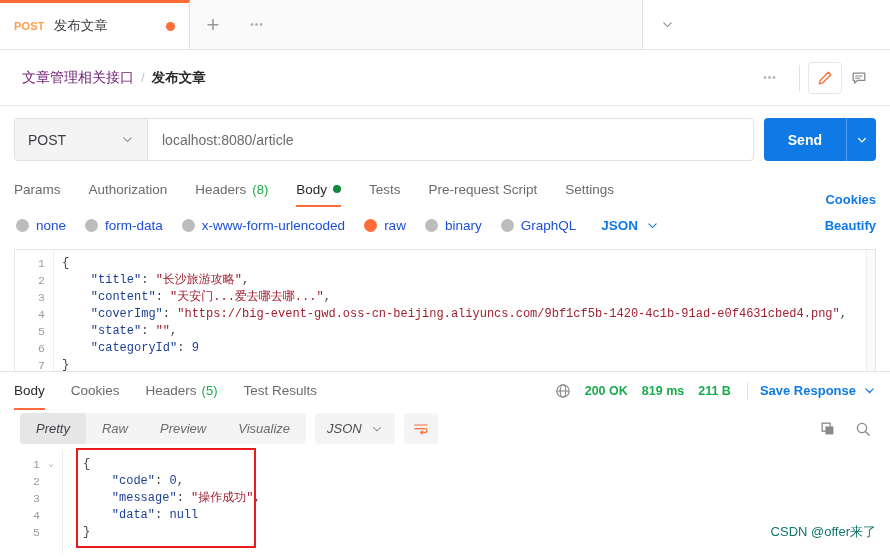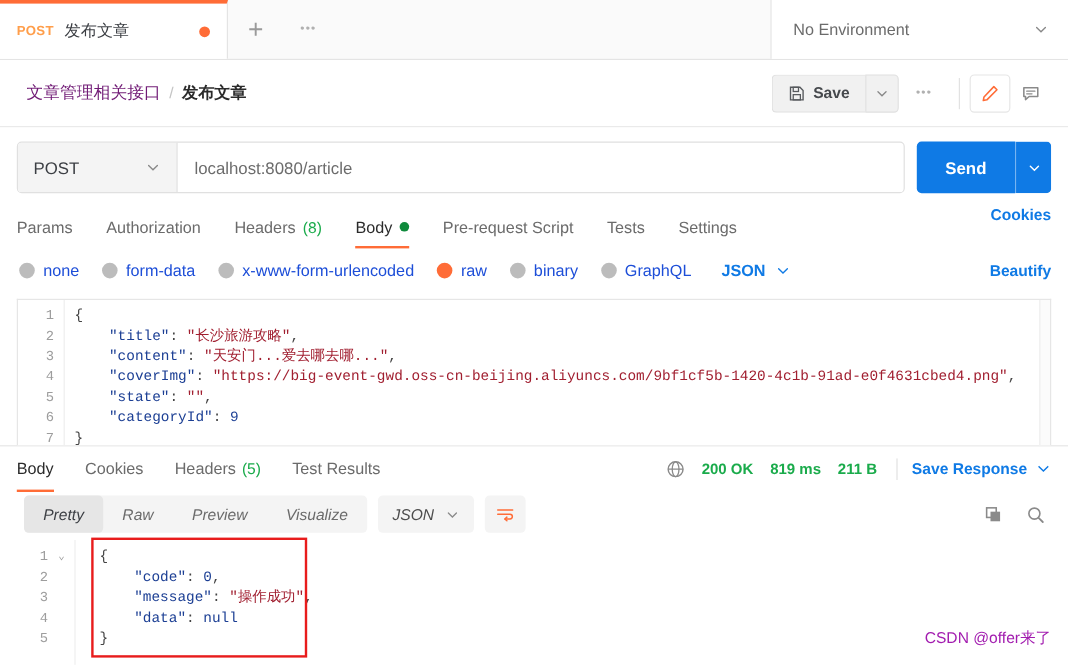--- a/index.html
+++ b/index.html
@@ -99,21 +99,21 @@
     border-radius: 4px 0 0 4px;
   }
   .btn-send-caret {
     background: #0f7ae5; color: #fff; width: 30px; display: flex;
     align-items: center; justify-content: center; border-radius: 0 4px 4px 0;
     border-left: 1px solid rgba(255,255,255,.28);
   }
 
   
   .subtabs {
-    display: flex; align-items: flex-start; padding: 0 14px; height: 36px; gap: 0;
+    display: flex; align-items: flex-end; padding: 0 14px; height: 36px; gap: 0;
   }
   .subtab {
     padding: 0 14px; height: 36px; display: flex; align-items: center; gap: 6px;
     font-size: 13.5px; color: #6b6b6b; position: relative;
   }
   .subtab:first-child { padding-left: 0; }
   .subtab.active { color: #2b2b2b; }
   .subtab.active::after {
     content: ""; position: absolute; left: 14px; right: 14px; bottom: 0;
     height: 2px; background: #ff6c37;
@@ -214,21 +214,21 @@
   .resp-code {
     flex: 1; padding: 6px 0 0 20px; font-family: "Liberation Mono", monospace;
     font-size: 12px; border-left: 1px solid #eeeeee;
   }
   .resp-code .line { height: 17px; line-height: 17px; white-space: pre; }
   .redbox {
     position: absolute; left: 62px; top: -2px; width: 180px; height: 100px;
     border: 2px solid #e81c1c; pointer-events: none;
   }
   .watermark {
-    position: absolute; right: 14px; bottom: 8px; color: #a21caf; font-size: 13px;
+    position: absolute; right: 14px; bottom: 8px; color: #0f766e; font-size: 13px;
   }
   .icon { display: inline-flex; align-items: center; justify-content: center; }
   svg { display: block; }
 </style>
 </head>
 <body>
 
 <div class="app">
 
   <div class="tabstrip">
@@ -238,53 +238,33 @@
       <span class="dot-unsaved"></span>
     </div>
     <div class="tab-plus">
       <span>+</span>
     </div>
     <div class="tab-dots">
       <span>•••</span>
     </div>
     <div class="tabstrip-spacer"></div>
     <div class="env-select">
-      <span class="env-label">No Environment</span>
       <span class="icon">
         <svg width="13" height="13" viewBox="0 0 16 16">
             <path d="M3.5 6 L8 10.5 L12.5 6" fill="none" stroke="#8a8a8a" stroke-width="1.4" stroke-linecap="round"></path>
           </svg>
       </span>
     </div>
   </div>
 
   <div class="crumbrow">
     <span class="crumb">文章管理相关接口</span>
     <span class="crumb-sep">/</span>
     <span class="crumb-cur">发布文章</span>
     <div class="crumbrow-spacer"></div>
-    <div class="save-group">
-      <div class="btn-save">
-        <span class="icon">
-          <svg width="14" height="14" viewBox="0 0 16 16">
-            <path d="M2 2h9l3 3v9H2z" fill="none" stroke="#56595d" stroke-width="1.3"></path>
-            <rect x="4.6" y="2" width="5" height="4" fill="none" stroke="#56595d" stroke-width="1.2"></rect>
-            <rect x="4.6" y="9" width="6.8" height="5" fill="none" stroke="#56595d" stroke-width="1.2"></rect>
-          </svg>
-        </span>
-        <span>Save</span>
-      </div>
-      <div class="btn-save-caret">
-        <span class="icon">
-          <svg width="12" height="12" viewBox="0 0 16 16">
-              <path d="M3.5 6 L8 10.5 L12.5 6" fill="none" stroke="#8a8a8a" stroke-width="1.5" stroke-linecap="round"></path>
-            </svg>
-        </span>
-      </div>
-    </div>
     <div class="crumb-dots">
       <span>•••</span>
     </div>
     <div class="vdiv"></div>
     <div class="icon-sq active">
       <span class="icon">
         <svg width="16" height="16" viewBox="0 0 16 16">
           <path d="M11.2 2.2 L13.8 4.8 L5.4 13.2 L2.4 13.8 L3 10.8 Z" fill="none" stroke="#ff6c37" stroke-width="1.3" stroke-linejoin="round"></path>
         </svg>
       </span>
@@ -332,24 +312,24 @@
       </div>
       <div class="subtab">
         <span>Headers</span>
         <span class="badge-count">(8)</span>
       </div>
       <div class="subtab active">
         <span>Body</span>
         <span class="green-dot"></span>
       </div>
       <div class="subtab">
+        <span>Tests</span>
+      </div>
+      <div class="subtab">
         <span>Pre-request Script</span>
-      </div>
-      <div class="subtab">
-        <span>Tests</span>
       </div>
       <div class="subtab">
         <span>Settings</span>
       </div>
       <div class="subtabs-spacer"></div>
       <span class="link-blue">Cookies</span>
     </div>
 
   <div class="bodytypes" id="body-types">
       <div class="radio-item">

